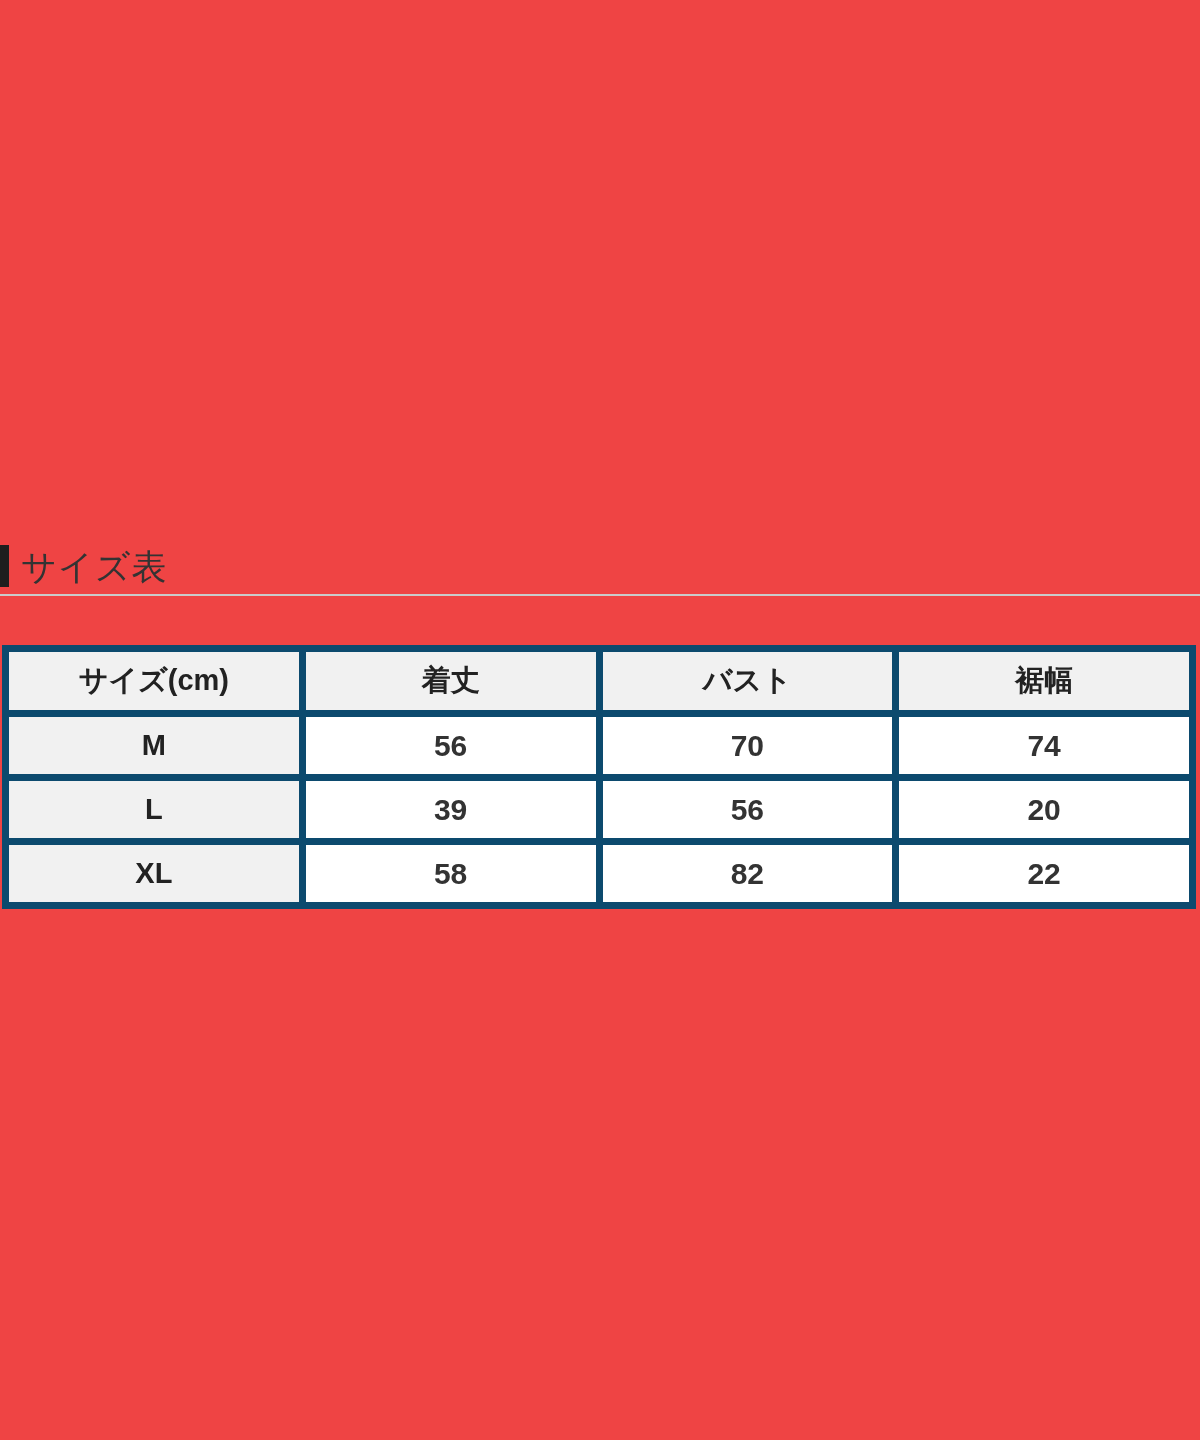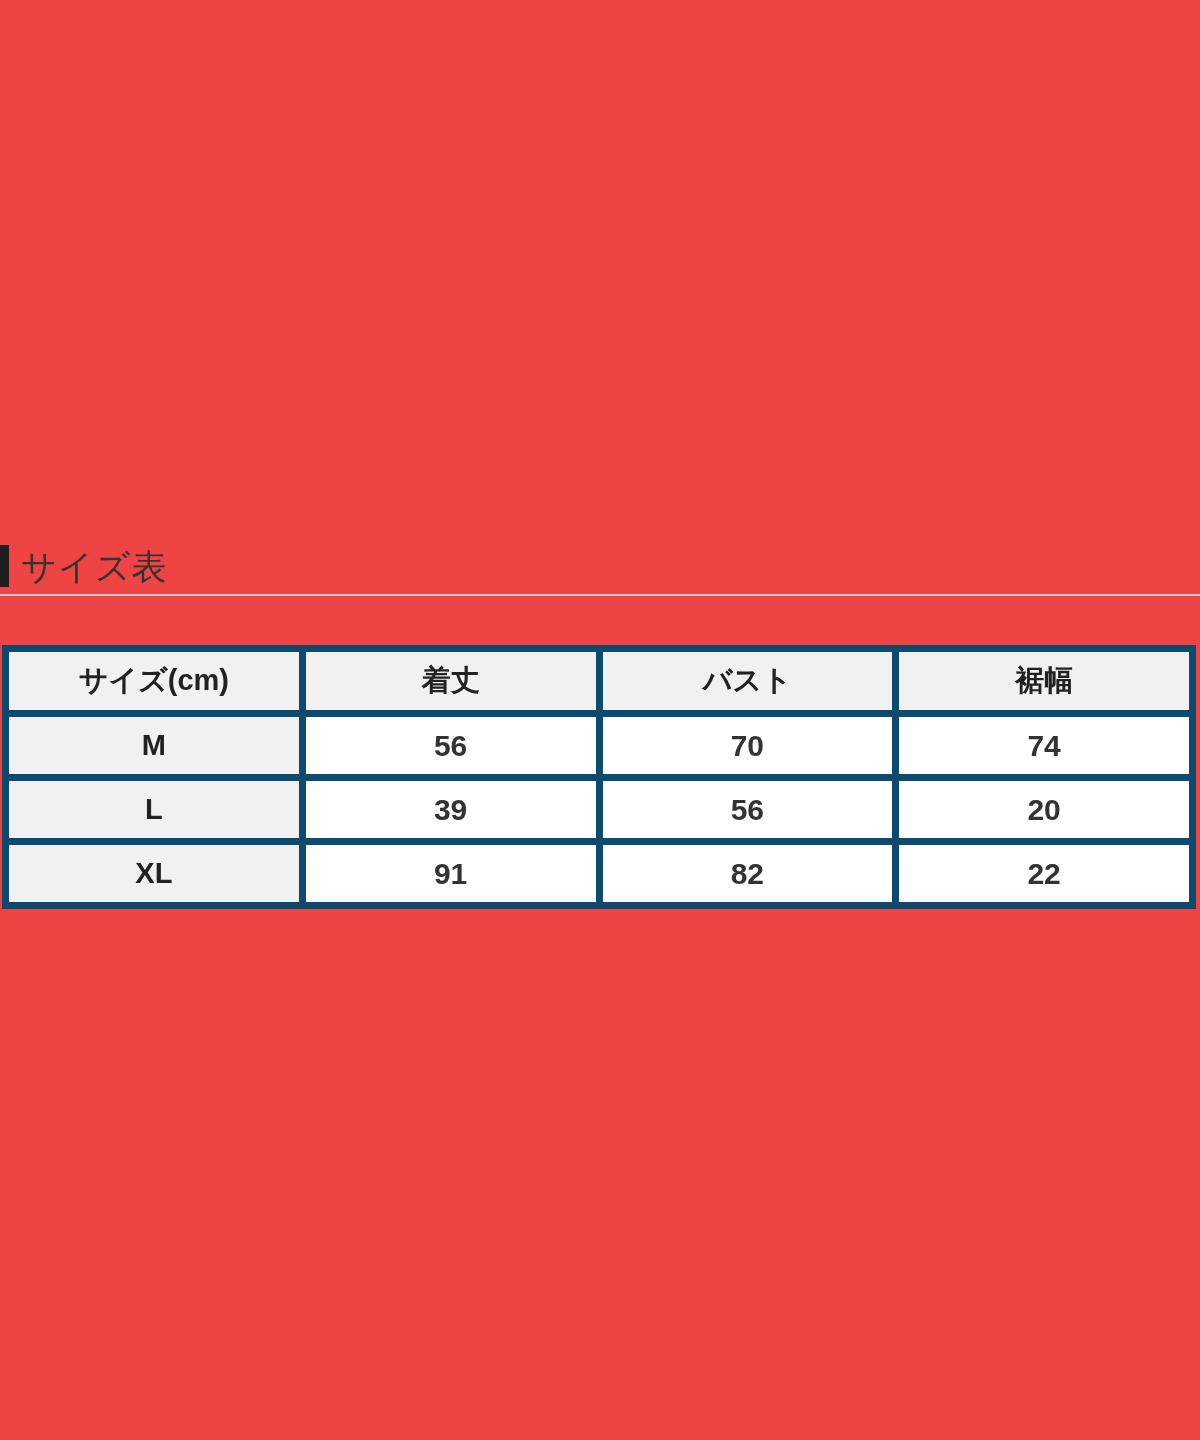--- a/index.html
+++ b/index.html
@@ -116,20 +116,20 @@
         <td>74</td>
       </tr>
       <tr>
         <td class="size-cell">L</td>
         <td>39</td>
         <td>56</td>
         <td>20</td>
       </tr>
       <tr>
         <td class="size-cell">XL</td>
-        <td>91</td>
+        <td>58</td>
         <td>82</td>
         <td>22</td>
       </tr>
     </tbody>
   </table>
 
 </div>
 
 </body></html>

